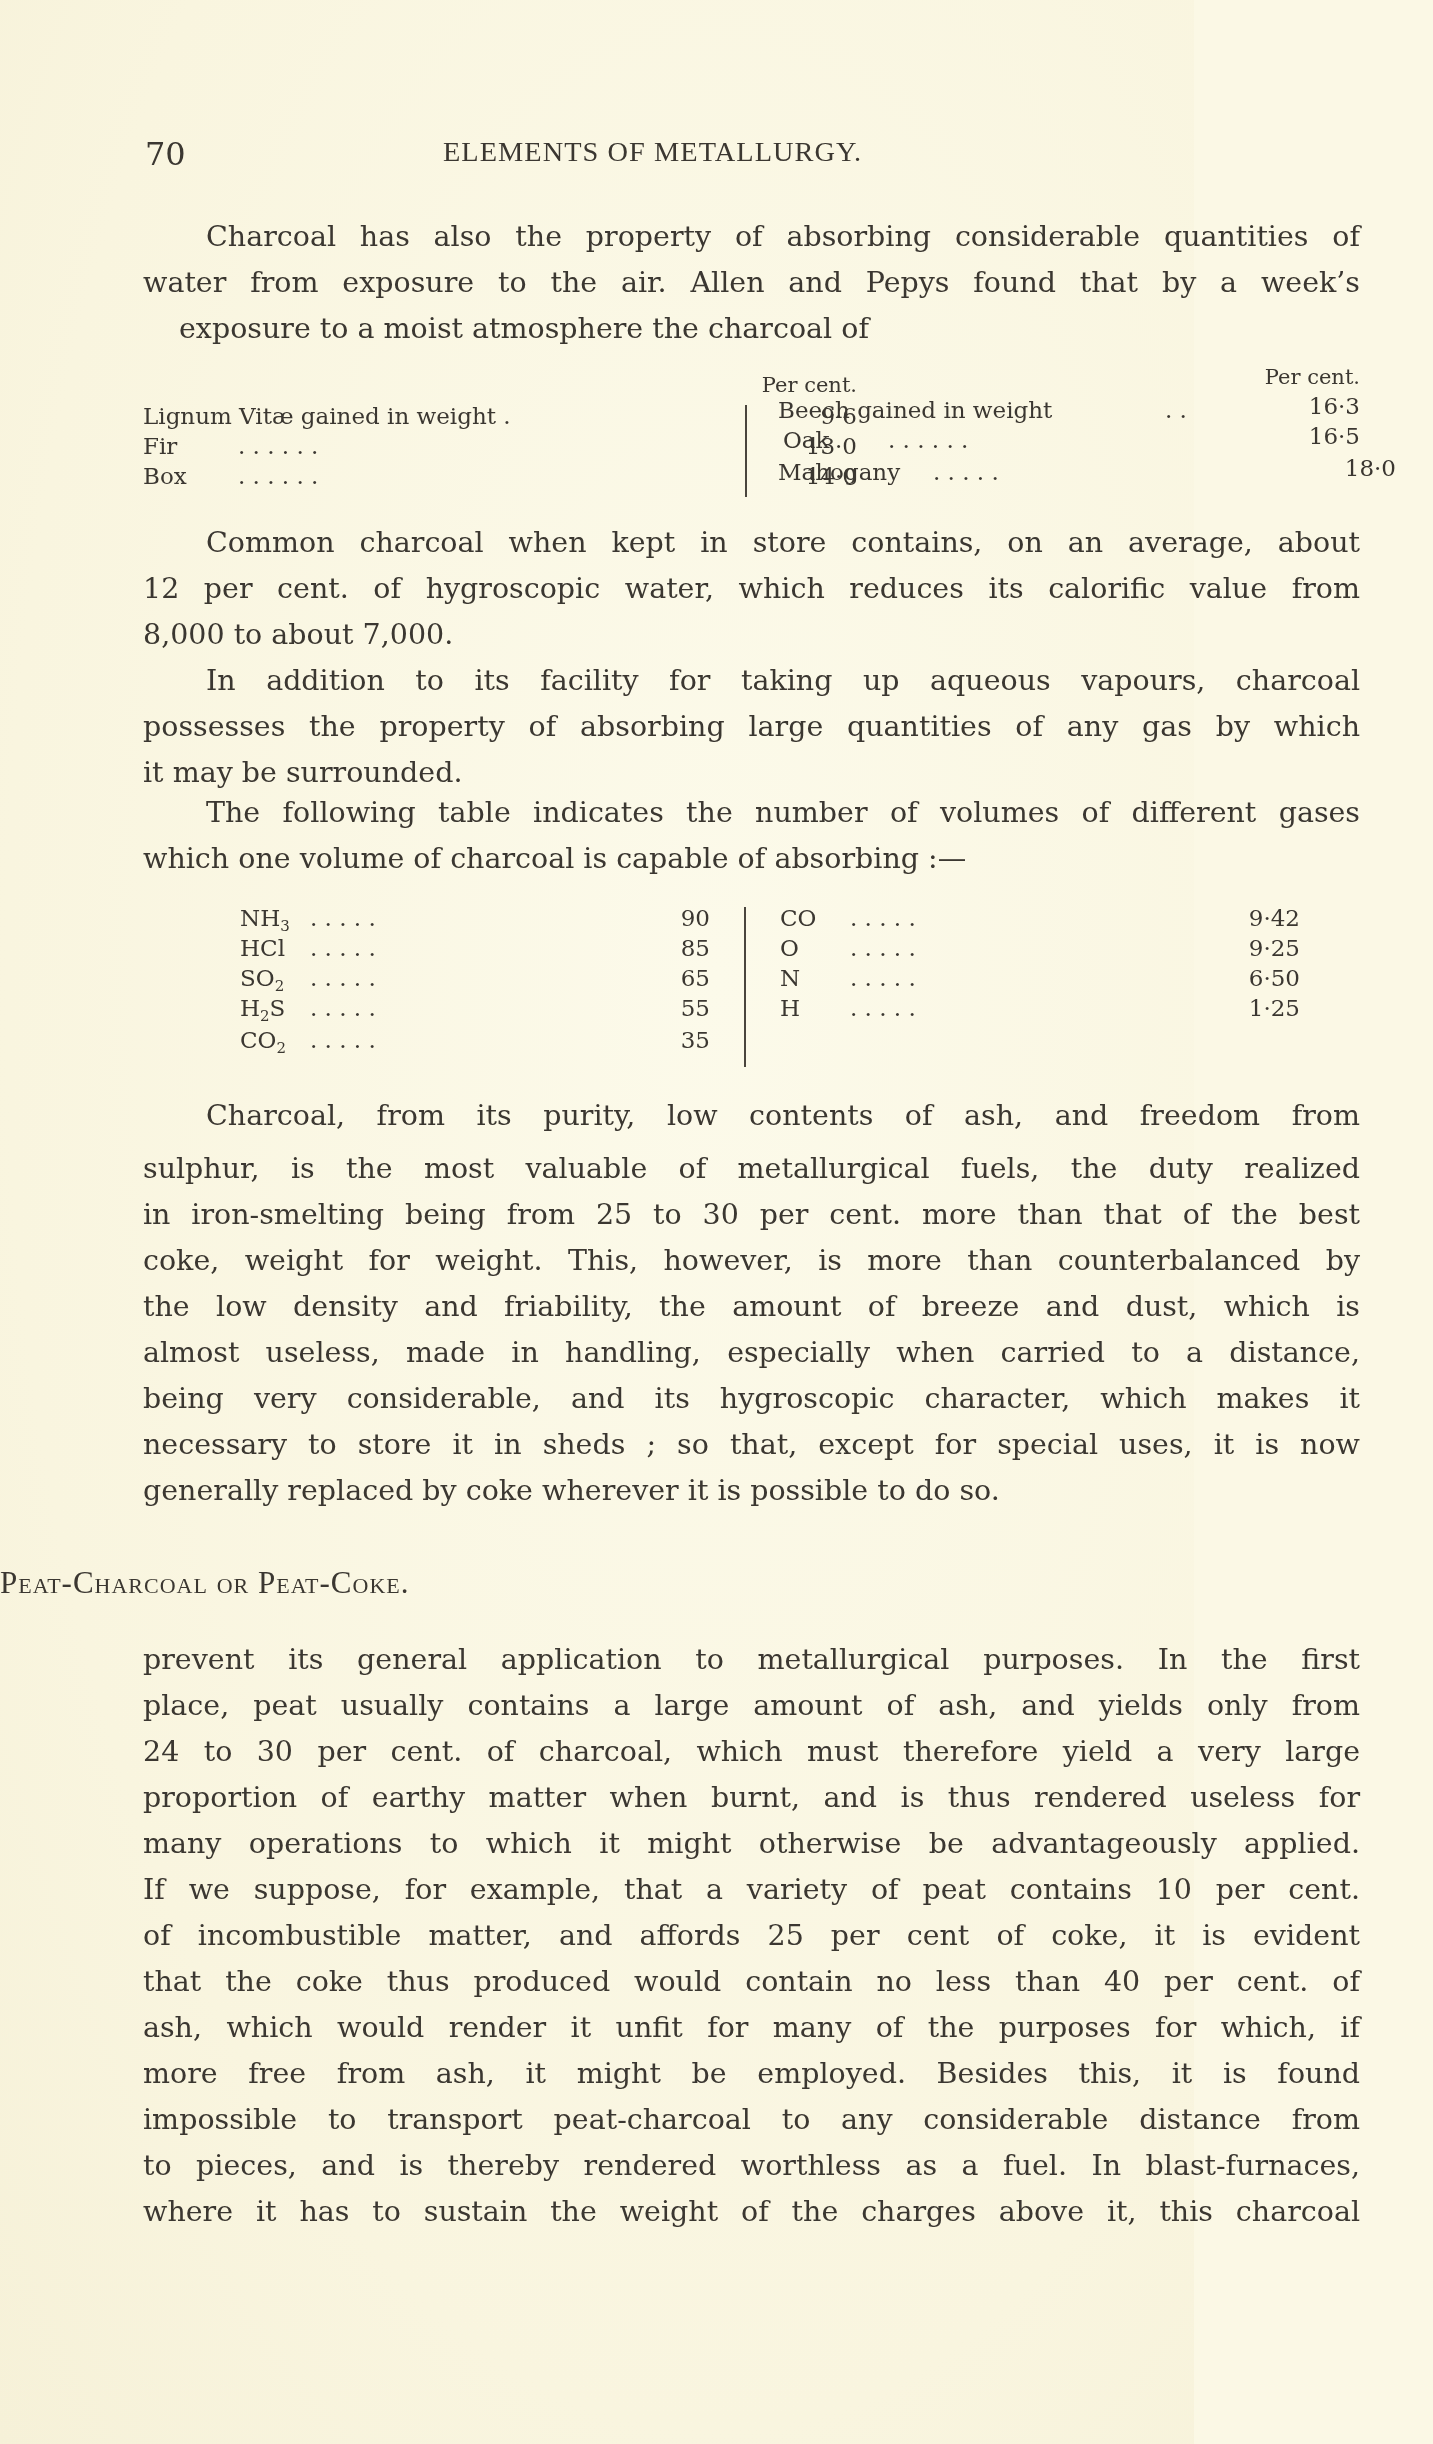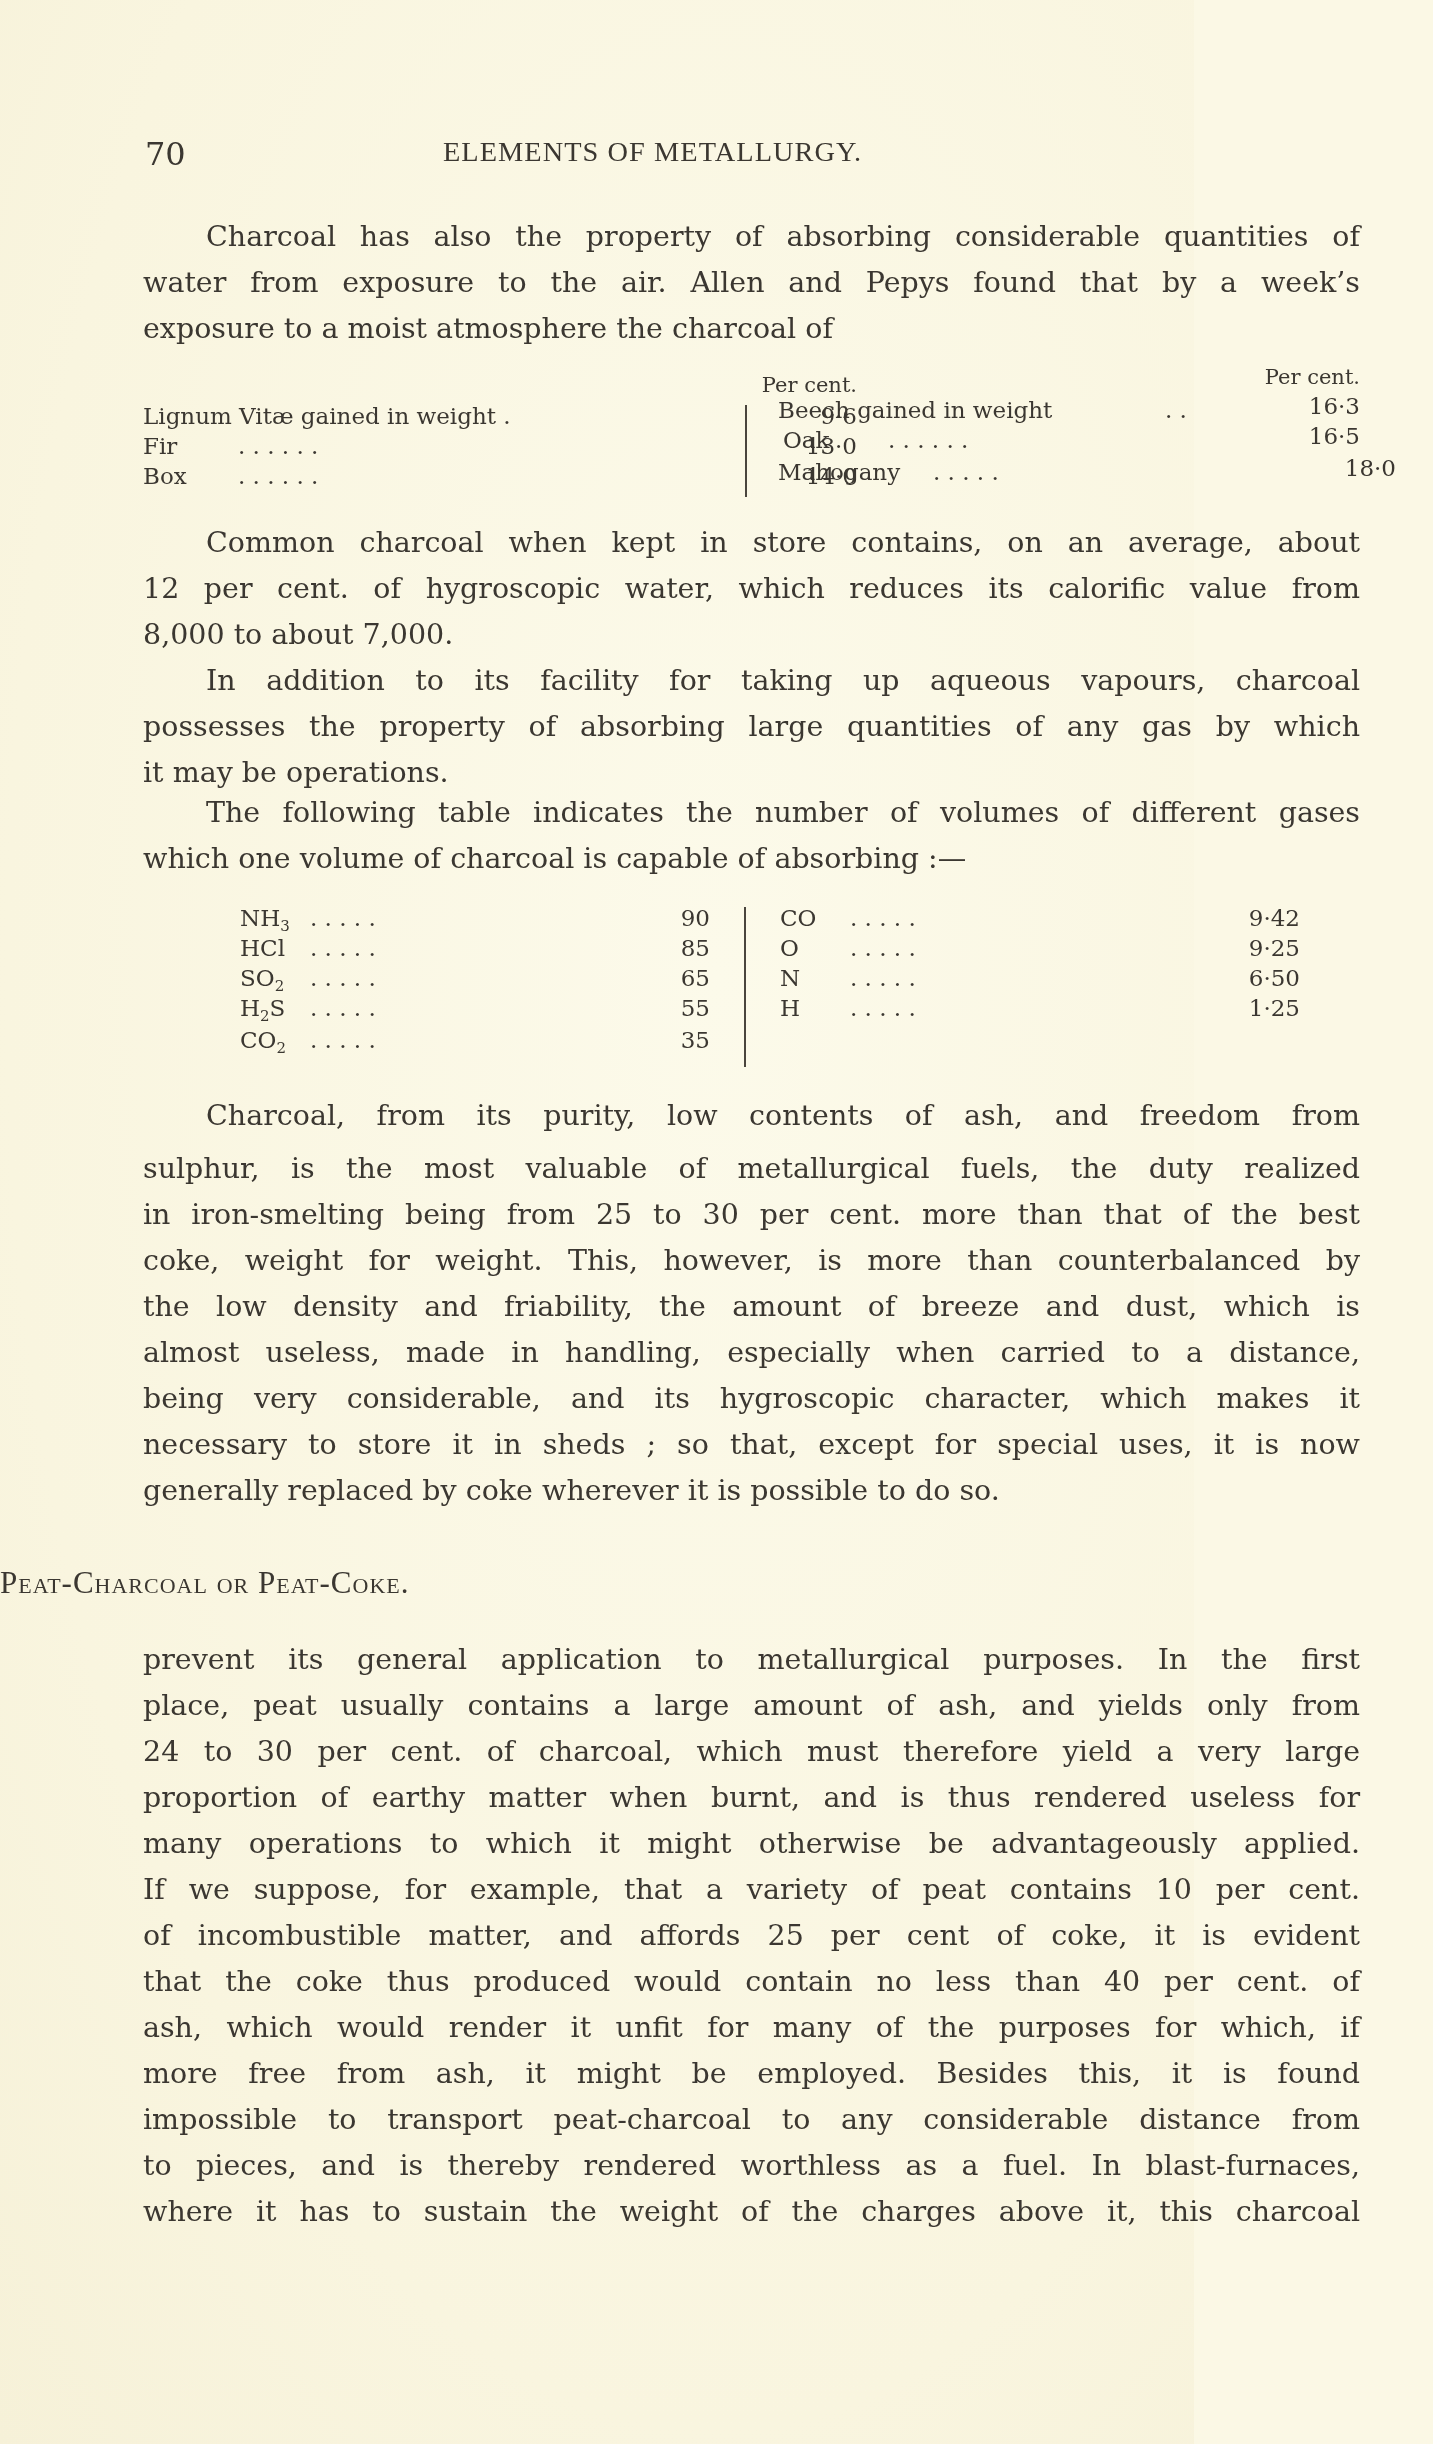--- a/index.html
+++ b/index.html
@@ -37,21 +37,21 @@
 <div class="page">
 
   <div class="running-head">
     <span class="page-number">70</span>
     <span class="running-title">ELEMENTS OF METALLURGY.</span>
   </div>
 
   <div class="block" style="top:214px;">
     <div class="line indent" style="white-space: nowrap;">Charcoal has also the property of absorbing considerable quantities of</div>
     <div class="line" style="white-space: nowrap;">water from exposure to the air.  Allen and Pepys found that by a week’s</div>
-    <div class="line last" style="white-space: nowrap;">exposure to a moist atmosphere the charcoal of</div>
+    <div class="line last" style="white-space: nowrap; margin-left: 36px;">exposure to a moist atmosphere the charcoal of</div>
   </div>
 
   <div class="tbl" style="left:143px; top:365px; width:1217px; height:135px;">
     <div class="hdr" style="left:478px; top:8px; width:236px; text-align:right;">Per cent.</div>
     <div class="hdr" style="left:980px; top:0px; width:237px; text-align:right;">Per cent.</div>
 
     <div class="row" style="left:0; top:36px; width:600px;">
       <span>Lignum Vitæ gained in weight</span><span> .</span>
     </div>
     <div class="val" style="left:614px; top:36px; width:100px; line-height:30px;">9·6</div>
@@ -91,21 +91,21 @@
 
   <div class="block" style="top:520px;">
     <div class="line indent" style="white-space: nowrap;">Common charcoal when kept in store contains, on an average, about</div>
     <div class="line" style="white-space: nowrap;">12 per cent. of hygroscopic water, which reduces its calorific value from</div>
     <div class="line last" style="white-space: nowrap;">8,000 to about 7,000.</div>
   </div>
 
   <div class="block" style="top:658px;">
     <div class="line indent" style="white-space: nowrap;">In addition to its facility for taking up aqueous vapours, charcoal</div>
     <div class="line" style="white-space: nowrap;">possesses the property of absorbing large quantities of any gas by which</div>
-    <div class="line last" style="white-space: nowrap;">it may be operations.</div>
+    <div class="line last" style="white-space: nowrap;">it may be surrounded.</div>
   </div>
 
   <div class="block" style="top:790px;">
     <div class="line indent" style="white-space: nowrap;">The following table indicates the number of volumes of different gases</div>
     <div class="line last" style="white-space: nowrap;">which one volume of charcoal is capable of absorbing :—</div>
   </div>
 
   <div class="tbl" style="left:240px; top:903px; width:1060px; height:170px;">
 
     <div class="row" style="left:0; top:0;"><span><span>NH</span><sub>3</sub></span></div>

